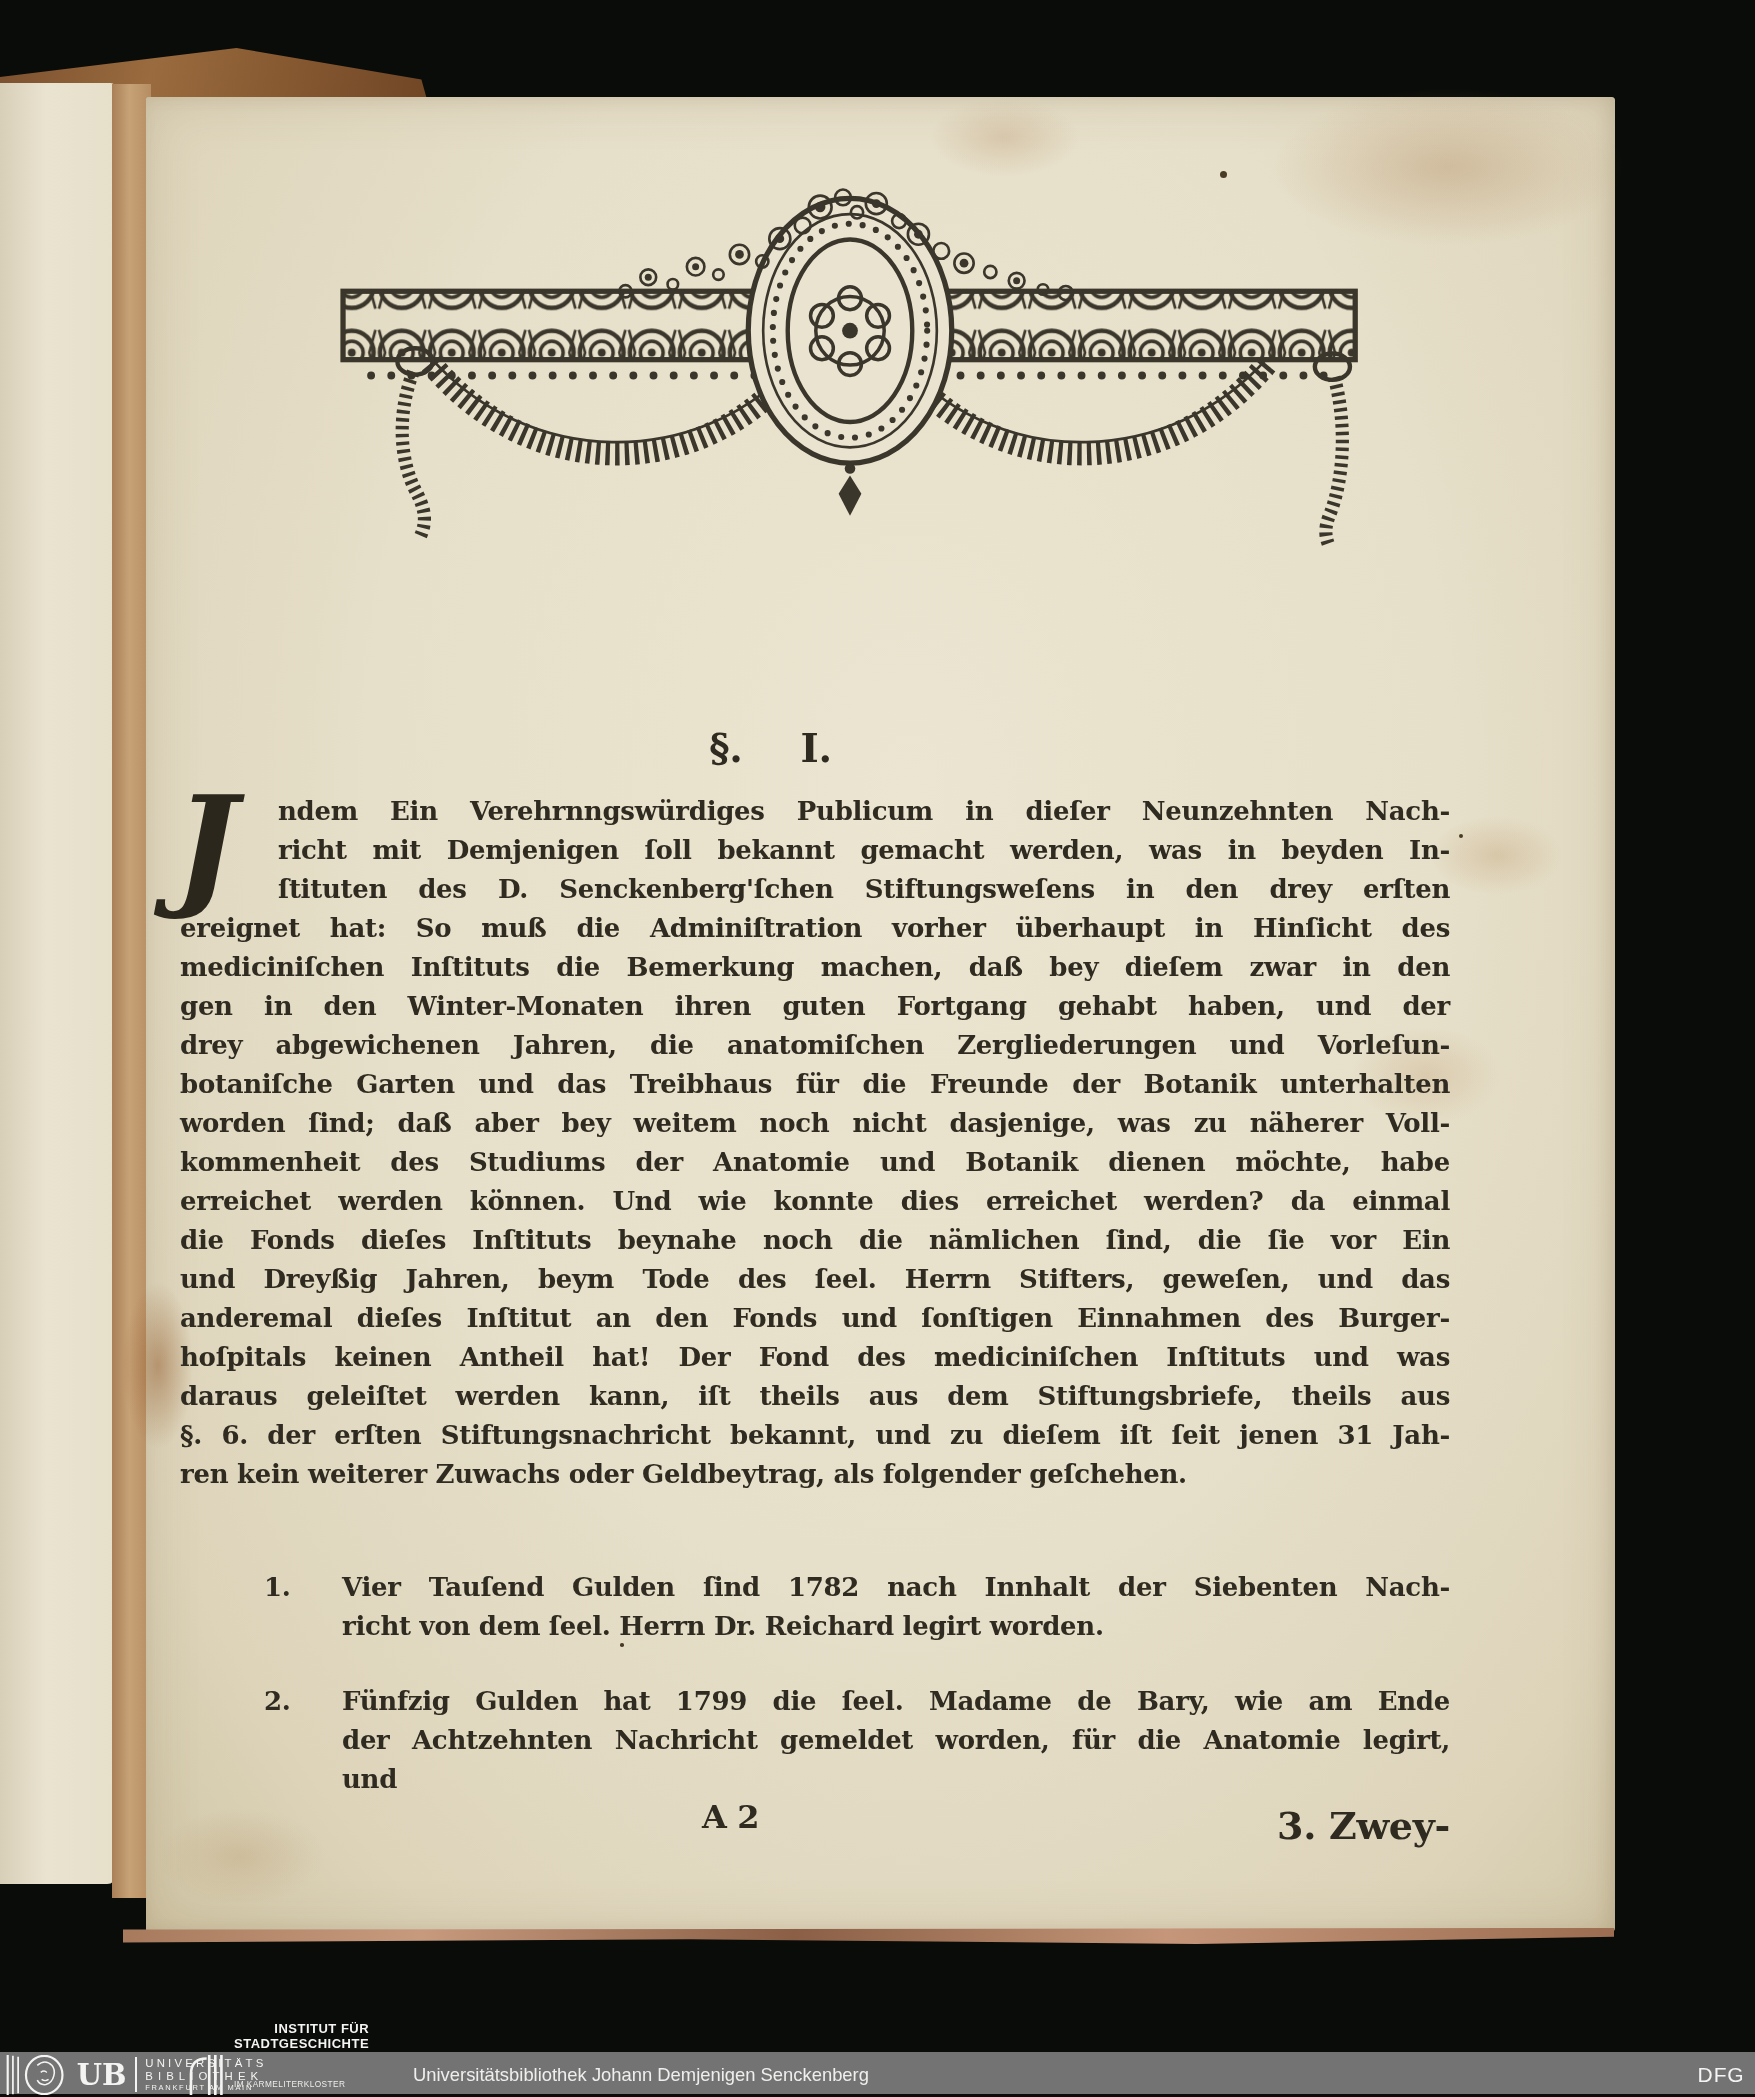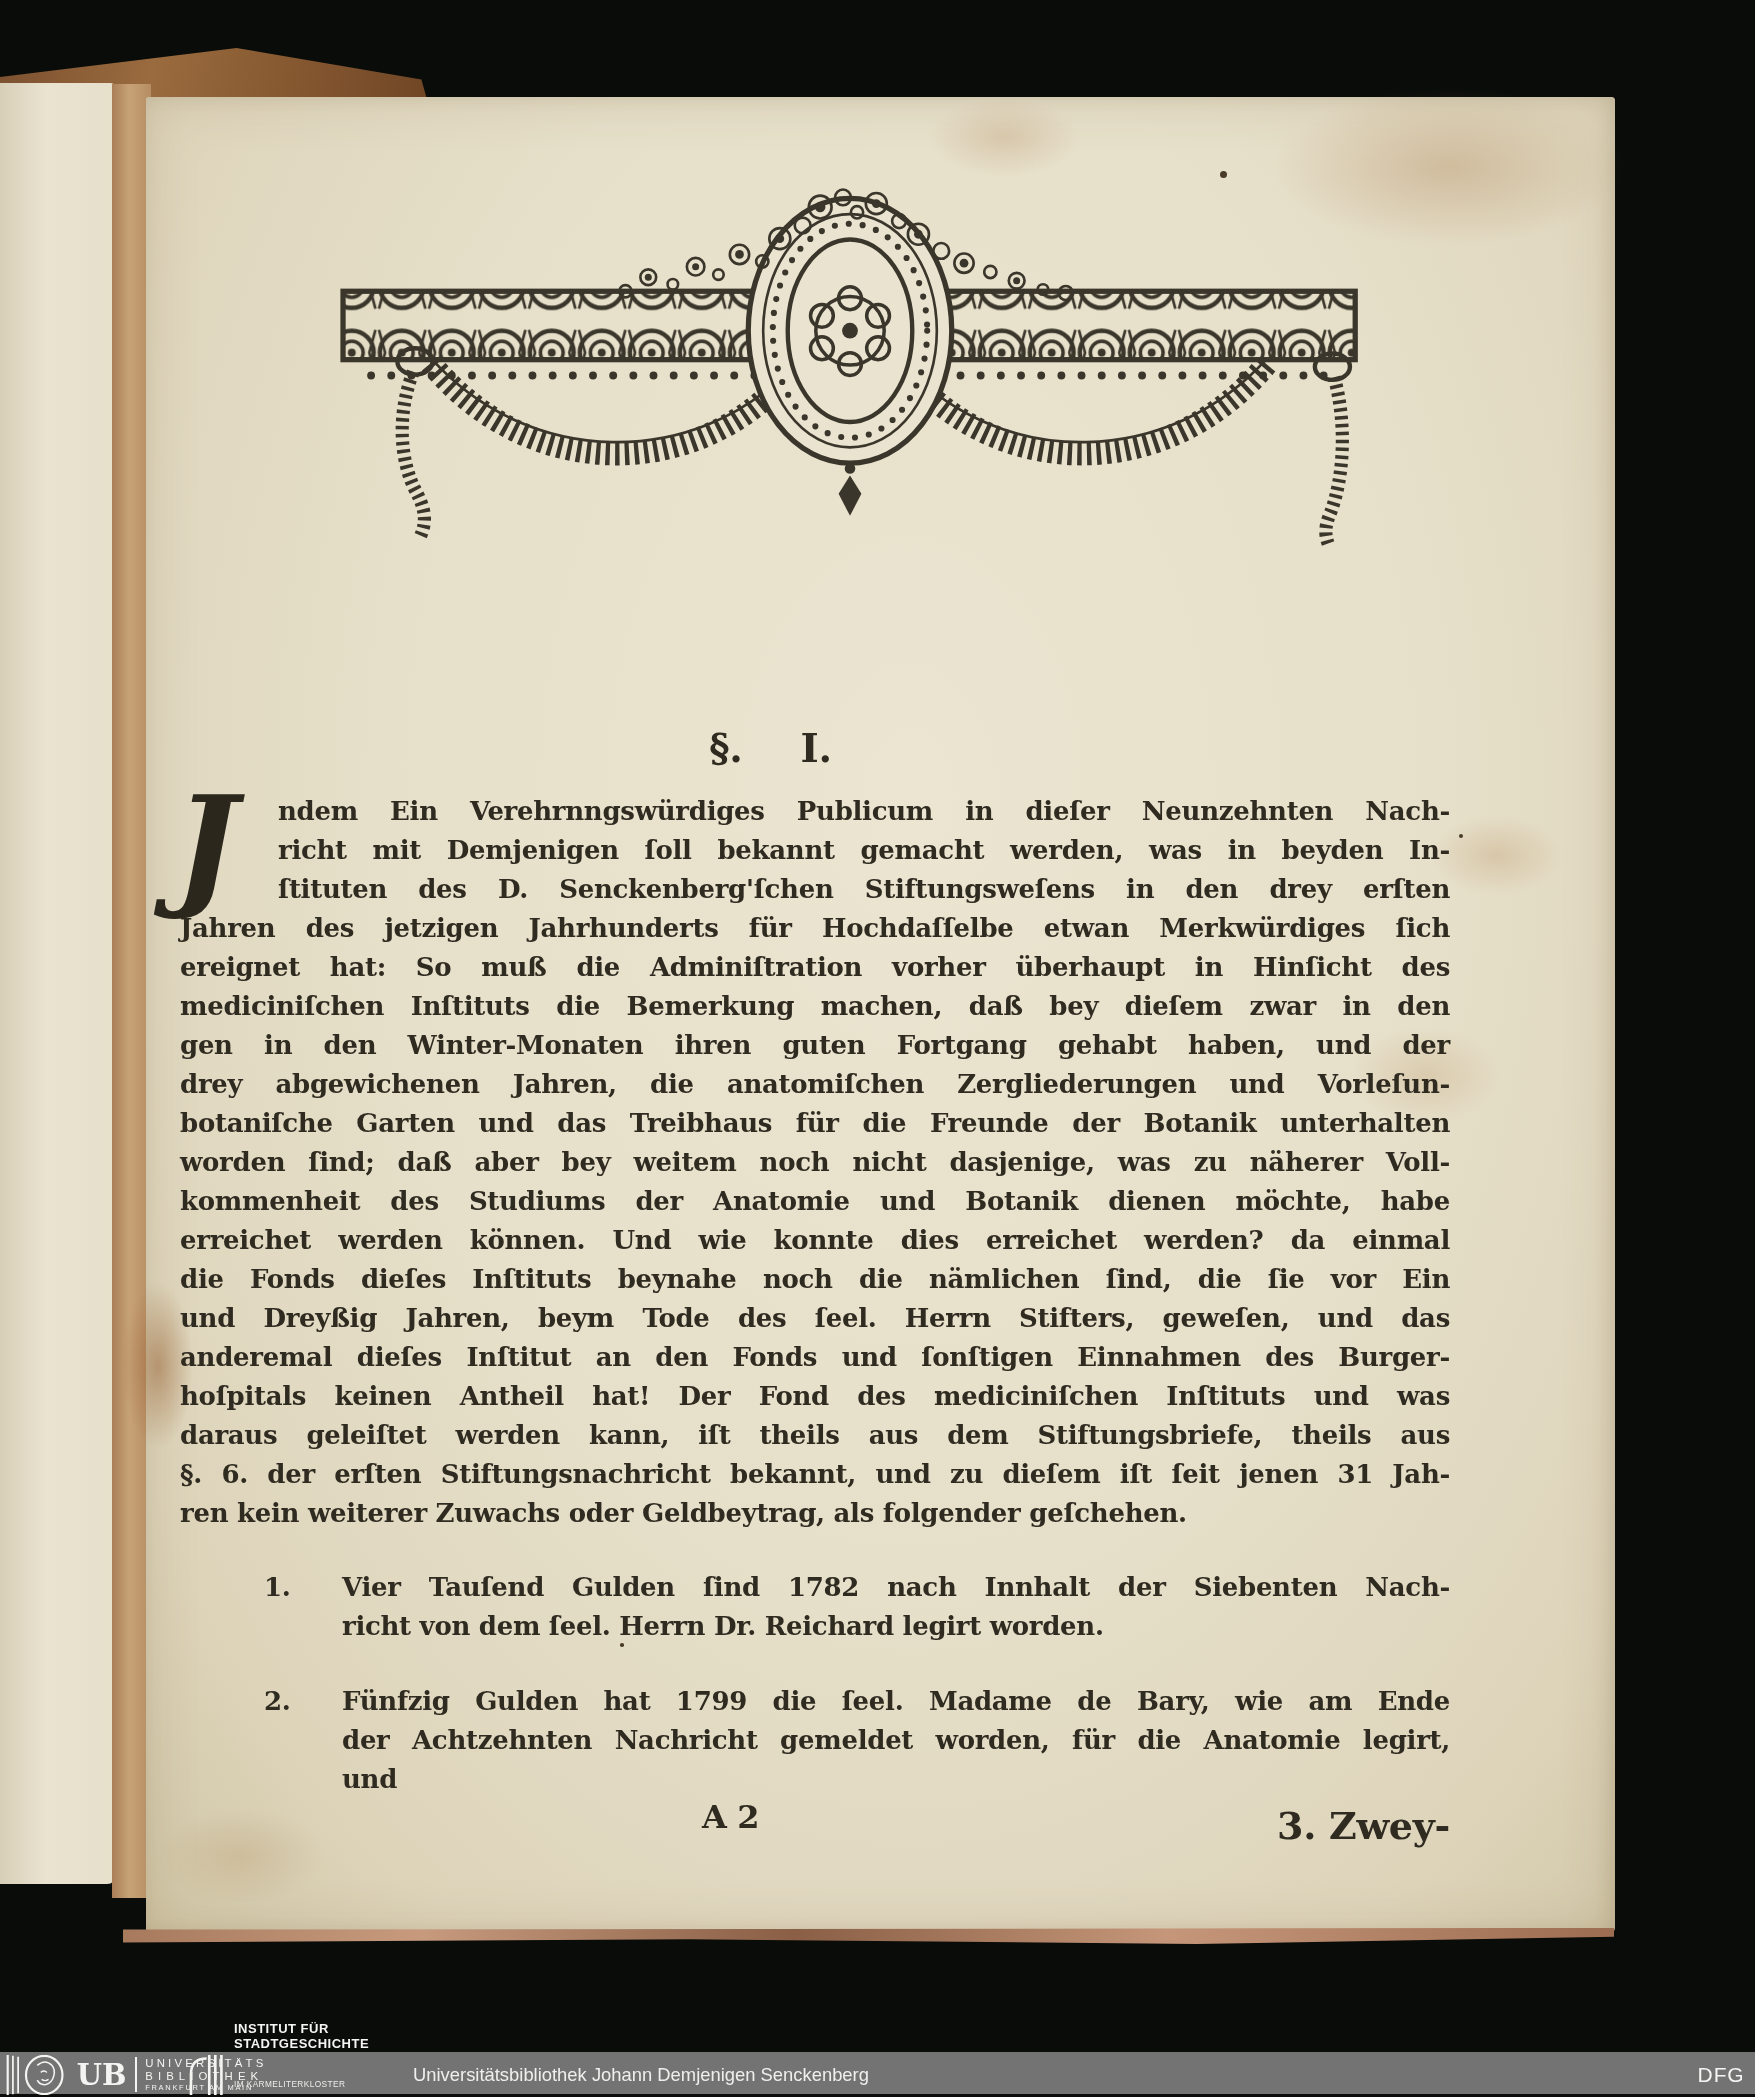--- a/index.html
+++ b/index.html
@@ -43,21 +43,21 @@
   .footer-bar{position:absolute;left:0;top:2052px;width:1756px;height:42px;background:#737373;
     color:#f4f4f2;display:block;}
   .ub-logo{position:absolute;left:5.3px;top:2.6px;height:40px;display:flex;align-items:center;}
   .ub-abbrev{font-family:"DejaVu Serif",serif;font-weight:700;font-size:29px;margin-left:3.5px;}
   .ub-divider{width:1.8px;height:35px;background:#f4f4f2;margin:0 8px 0 8.8px;}
   .ub-text div{font-size:11.4px;letter-spacing:3.2px;line-height:13px;}
   .ub-text div:nth-child(2){letter-spacing:5.1px;}
   .ub-text div:nth-child(3){font-size:7.5px;letter-spacing:1.7px;line-height:9.7px;}
   .inst-logo{position:absolute;left:188px;top:2.6px;height:40px;display:flex;align-items:center;}
   .inst-text{margin-left:7px;}
-  .inst-text .b{font-size:13px;font-weight:700;letter-spacing:0.5px;line-height:15px;}
+  .inst-text .b{font-size:13px;font-weight:700;letter-spacing:0.5px;line-height:15px;text-align:right;}
   .inst-text .s{font-size:8.3px;letter-spacing:0.4px;line-height:9.2px;color:#ededeb;margin-top:29px;}
   .library-name{position:absolute;left:413px;top:0;height:46px;display:flex;align-items:center;
     font-size:18.4px;color:#efefed;}
   .dfg{position:absolute;right:11.4px;top:0;height:46px;display:flex;align-items:center;
     font-size:21px;font-weight:400;letter-spacing:0.9px;}
 </style>
 </head>
 <body>
 
 <div id="stage">
@@ -158,21 +158,20 @@
 
   <div class="heading fraktur">
     <span>§.</span><span class="gap"></span><span>I.</span>
   </div>
 
   <div class="para fraktur">
     <div class="dropcap">J</div>
     <div class="line">ndem Ein Verehrnngswürdiges Publicum in dieſer Neunzehnten Nach-</div>
     <div class="line">richt mit Demjenigen ſoll bekannt gemacht werden, was in beyden In-</div>
     <div class="line">ſtituten des D. Senckenberg'ſchen Stiftungsweſens in den drey erſten</div>
-    <div class="line">Jahren des jetzigen Jahrhunderts für Hochdaſſelbe etwan Merkwürdiges ſich</div>
     <div class="line">ereignet hat: So muß die Adminiſtration vorher überhaupt in Hinſicht des</div>
     <div class="line">mediciniſchen Inſtituts die Bemerkung machen, daß bey dieſem zwar in den</div>
     <div class="line">gen in den Winter-Monaten ihren guten Fortgang gehabt haben, und der</div>
     <div class="line">drey abgewichenen Jahren, die anatomiſchen Zergliederungen und Vorleſun-</div>
     <div class="line">botaniſche Garten und das Treibhaus für die Freunde der Botanik unterhalten</div>
     <div class="line">worden ſind; daß aber bey weitem noch nicht dasjenige, was zu näherer Voll-</div>
     <div class="line">kommenheit des Studiums der Anatomie und Botanik dienen möchte, habe</div>
     <div class="line">erreichet werden können.  Und wie konnte dies erreichet werden? da einmal</div>
     <div class="line">die Fonds dieſes Inſtituts beynahe noch die nämlichen ſind, die ſie vor Ein</div>
     <div class="line">und Dreyßig Jahren, beym Tode des ſeel. Herrn Stifters, geweſen, und das</div>

